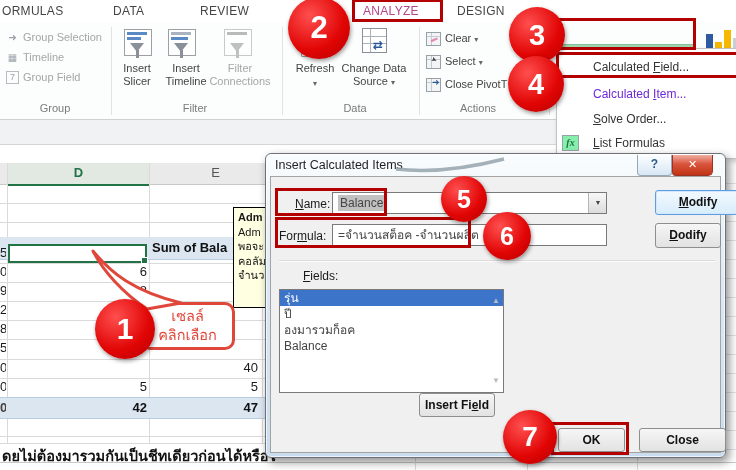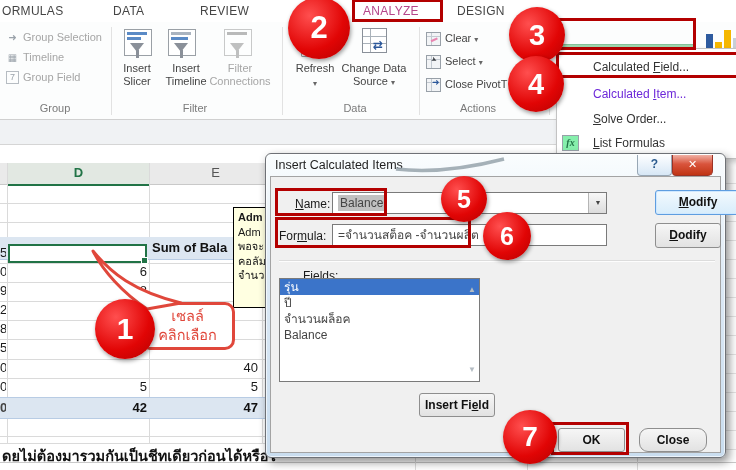--- a/index.html
+++ b/index.html
@@ -343,34 +343,34 @@
       <div class="field" style="left:61px;top:47px;width:275px;">=จำนวนสต็อค -จำนวนผลิต</div>
       <div class="wbtn" style="left:384px;top:46px;width:66px;">
         <span></span><u>D</u><span>odify</span>
       </div>
 
       <div class="dsep" style="left:8px;top:83px;width:436px;"></div>
 
       <div class="lbl" style="left:8px;top:92px;margin-left:24px;">
         <span></span><u>F</u><span>ields:</span>
       </div>
-      <div class="listbox" style="left:8px;top:101px;width:201px;height:104px;">
+      <div class="listbox" style="left:8px;top:112px;width:225px;height:104px;">
         <div class="litem litem-sel">รุ่น</div>
         <div class="litem">ปี</div>
-        <div class="litem">จำนวนผล็อค</div>
+        <div class="litem">องมารวมก็อค</div>
         <div class="litem">Balance</div>
         <span class="scrollarrow" style="right:3px;top:3px;">▲</span>
         <span class="scrollarrow" style="right:3px;bottom:3px;">▼</span>
       </div>
       <div class="wbtn" style="left:148px;top:216px;width:76px;height:24px;line-height:22px;">
         <span>Insert Fi</span><u>e</u><span>ld</span>
       </div>
 
       <div class="wbtn" style="left:287px;top:251px;width:67px;height:24px;line-height:22px;">OK</div>
-      <div class="wbtn" style="left:368px;top:251px;width:68px;height:24px;line-height:22px;border-radius:9px;">Close</div>
+      <div class="wbtn" style="left:368px;top:251px;width:87px;height:24px;line-height:22px;">Close</div>
     </div>
   </div>
 
   <div class="redbox" style="left:352px;top:-1px;width:91px;height:23px;"></div>
   <div class="redbox" style="left:551px;top:18px;width:145px;height:32px;"></div>
   <div class="redbox" style="left:556px;top:52px;width:184px;height:26px;"></div>
   <div class="redbox" style="left:275px;top:188px;width:112px;height:28px;"></div>
   <div class="redbox" style="left:275px;top:217px;width:196px;height:31px;"></div>
   <div class="redbox" style="left:551px;top:422px;width:78px;height:33px;"></div>
 

